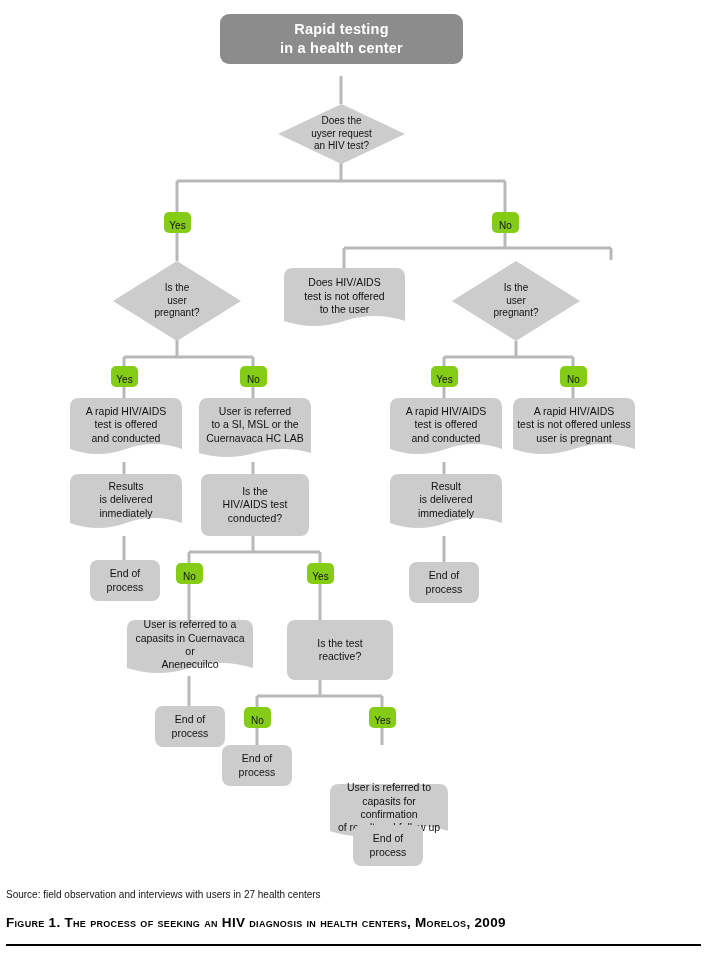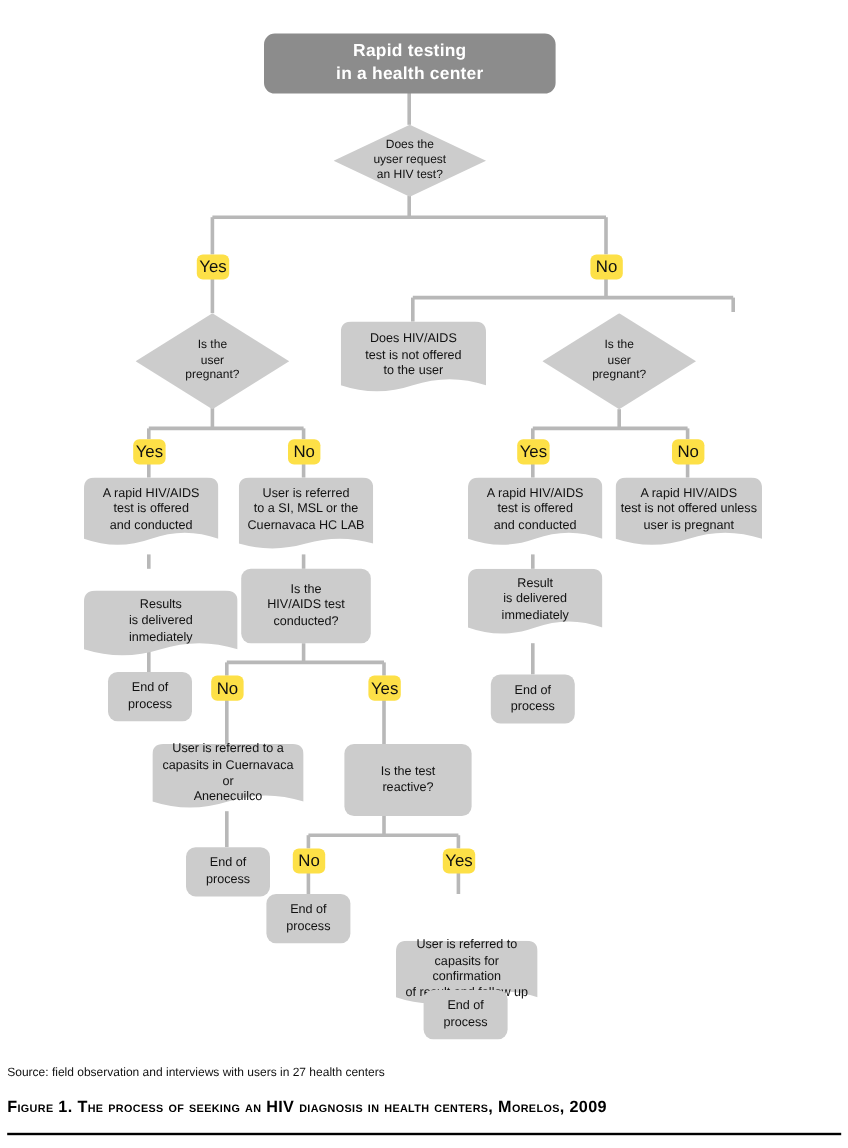--- a/index.html
+++ b/index.html
@@ -35,23 +35,24 @@
     letter-spacing:.2px;
   }
 
   
   .rect-box{
     background:#cccccc;
     border-radius:8px;
     font-size:10.5px;
   }
   .small-box{
-    background:#fde047;
+    background:#84cc16;
     border-radius:5px;
-    font-size:14px;
+    font-size:10px;
+    align-items:flex-end;
   }
 
   
   .doc-box{
     background:transparent;
     font-size:10.5px;
   }
   .doc-box .docsvg{position:absolute;left:0;top:0;width:100%;height:100%;z-index:-1;}
   .doc-box .txt{position:relative;z-index:1;transform:translateY(-5px);}
 
@@ -145,21 +146,21 @@
       <path d="M257,696 L382,696"></path>
       <path d="M257,696 L257,707"></path>
       <path d="M382,696 L382,707"></path>
       <path d="M257,727 L257,745"></path>
       <path d="M382,727 L382,745"></path>
 
       <path d="M388,798 L388,825"></path>
     </g>
   </svg>
 
-  <div class="node title-box" style="left:220px;top:28px;width:243px;height:50px;">
+  <div class="node title-box" style="left:220px;top:14px;width:243px;height:50px;">
     <span class="txt">Rapid testing
 in a health center</span>
   </div>
 
   <div class="node diamond" style="left:278px;top:104px;width:127px;height:60px;">
     <svg class="dsvg" viewBox="0 0 127 60" preserveAspectRatio="none">
       <polygon points="63.5,0 127,30 63.5,60 0,30" fill="#cccccc"></polygon>
     </svg>
     <span class="txt">Does the
 uyser request
@@ -248,21 +249,21 @@
   <div class="node doc-box" style="left:513px;top:398px;width:122px;height:64px;">
     <svg class="docsvg" viewBox="0 0 122 64" preserveAspectRatio="none">
       <path d="M0,9 Q0,0 9,0 L113,0 Q122,0 122,9 L122,51
                Q91,41 61,51 Q30,61 0,51 Z" fill="#cccccc"></path>
     </svg>
     <span class="txt">A rapid HIV/AIDS
 test is not offered unless
 user is pregnant</span>
   </div>
 
-  <div class="node doc-box" style="left:70px;top:474px;width:128px;height:62px;margin-top:18px;">
+  <div class="node doc-box" style="left:70px;top:474px;width:112px;height:62px;">
     <svg class="docsvg" viewBox="0 0 112 62" preserveAspectRatio="none">
       <path d="M0,9 Q0,0 9,0 L103,0 Q112,0 112,9 L112,49
                Q84,39 56,49 Q28,59 0,49 Z" fill="#cccccc"></path>
     </svg>
     <span class="txt">Results
 is delivered
 inmediately</span>
   </div>
 
   <div class="node rect-box" style="left:201px;top:474px;width:108px;height:62px;">

